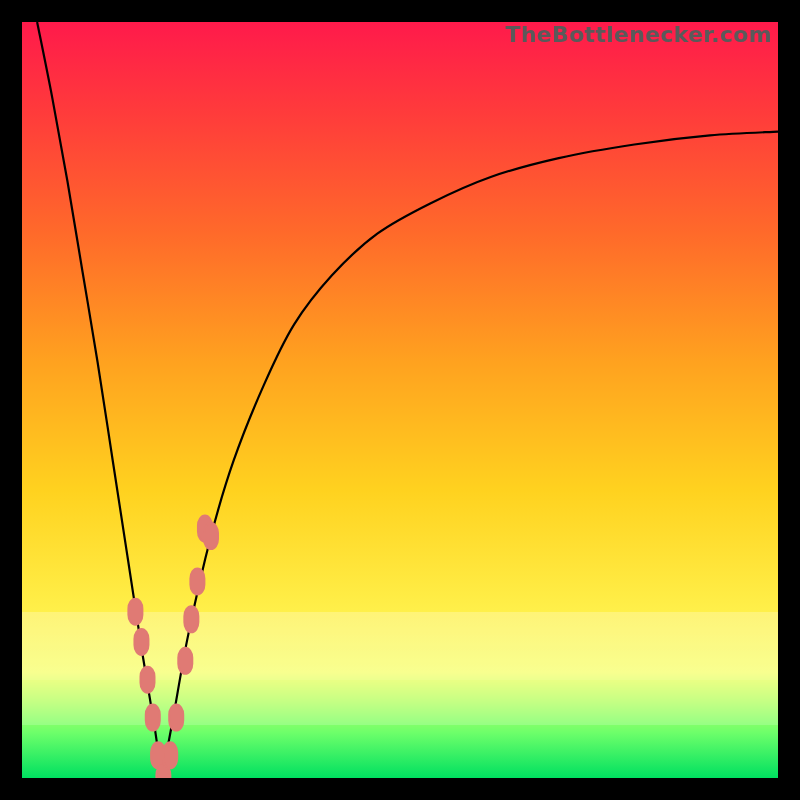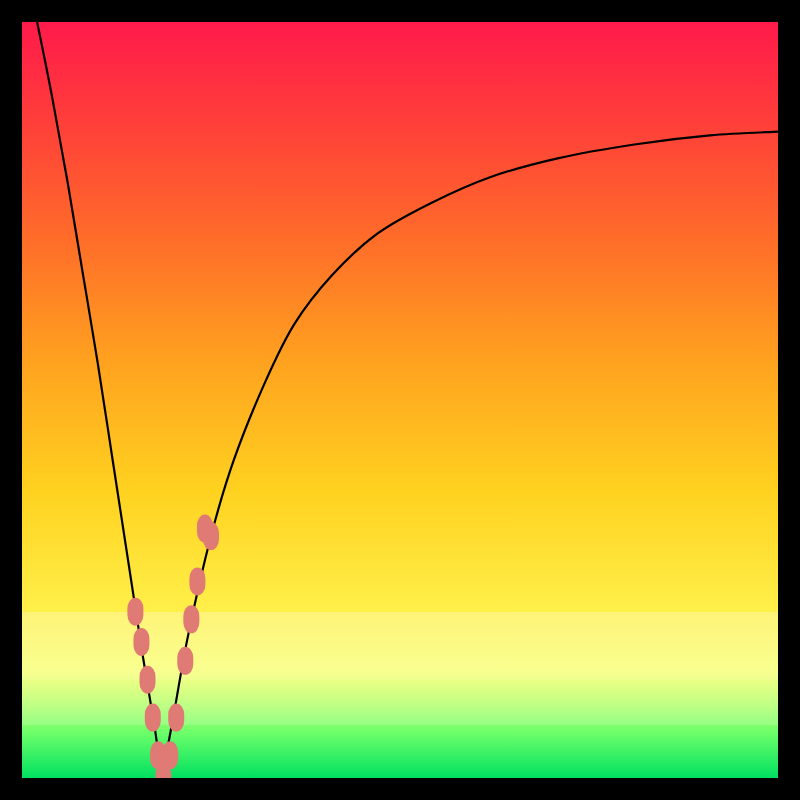--- a/index.html
+++ b/index.html
@@ -63,20 +63,21 @@
   }
 </style>
 </head>
 <body>
 
 <div class="frame">
   <div class="plot">
     <div class="hazeband" style="top:78%;height:9%;"></div>
     <div class="hazeband" style="top:87%;height:6%;opacity:.7;"></div>
 
+    <div class="attrib">TheBottlenecker.com</div>
 
     <svg class="curves" viewBox="0 0 756 756" preserveAspectRatio="none">
       <path id="left-branch" class="curve" d="M 15.120000000000001 0 C 17.64 12.600000000000003, 25.200000000000003 49.14000000000003, 30.240000000000002 75.60000000000002 C 35.28 102.06000000000002, 40.32 129.78, 45.36 158.76 C 50.4 187.73999999999998, 55.440000000000005 219.23999999999995, 60.480000000000004 249.47999999999996 C 65.52000000000001 279.71999999999997, 70.56 308.7, 75.60000000000001 340.2 C 80.64000000000001 371.7, 85.68 405.72, 90.72 438.48 C 95.75999999999999 471.24, 100.8 504, 105.84 536.76 C 110.88000000000001 569.52, 116.55000000000001 607.3199999999999, 120.96000000000001 635.04 C 125.37 662.76, 129.14999999999998 682.9200000000001, 132.29999999999998 703.08 C 135.45 723.24, 138.6 747.1800000000001, 139.85999999999999 756"></path>
       <path id="right-branch" class="curve" d="M 139.85999999999999 756 C 141.75 745.92, 146.79000000000002 719.46, 151.20000000000002 695.52 C 155.61 671.5799999999999, 160.01999999999998 642.6, 166.32 612.36 C 172.62 582.12, 181.44 543.06, 189 514.0799999999999 C 196.56 485.0999999999999, 202.86 463.68, 211.68 438.48 C 220.5 413.28000000000003, 231.84000000000003 385.56, 241.92000000000002 362.88 C 252 340.2, 260.82 320.67, 272.15999999999997 302.40000000000003 C 283.49999999999994 284.13000000000005, 296.09999999999997 268.38, 309.96 253.26 C 323.82 238.14, 338.94 223.65000000000006, 355.32 211.68000000000006 C 371.7 199.71000000000006, 389.34000000000003 190.88999999999996, 408.24 181.43999999999994 C 427.14 171.98999999999992, 447.29999999999995 162.54, 468.71999999999997 154.98000000000002 C 490.14 147.42000000000004, 512.8199999999999 141.49800000000005, 536.76 136.08000000000004 C 560.7 130.66200000000003, 587.16 126.252, 612.36 122.47199999999998 C 637.5600000000001 118.69199999999996, 664.02 115.54199999999997, 687.96 113.39999999999998 C 711.9000000000001 111.25799999999998, 744.66 110.25, 756 109.62"></path>
       <g id="markers">
           <rect x="106.39999999999999" y="576.6800000000001" width="14" height="26" rx="7" ry="10" class="marker"></rect>
           <rect x="112.44800000000001" y="606.9200000000001" width="14" height="26" rx="7" ry="10" class="marker"></rect>
           <rect x="118.49600000000001" y="644.72" width="14" height="26" rx="7" ry="10" class="marker"></rect>
           <rect x="123.78800000000001" y="682.52" width="14" height="26" rx="7" ry="10" class="marker"></rect>
           <rect x="129.07999999999998" y="720.32" width="14" height="26" rx="7" ry="10" class="marker"></rect>

